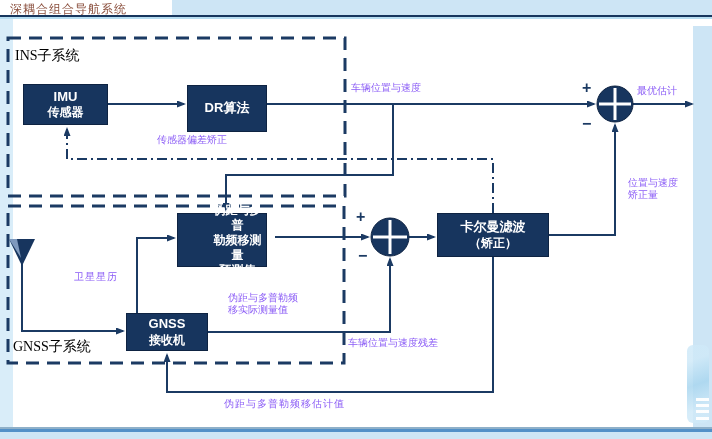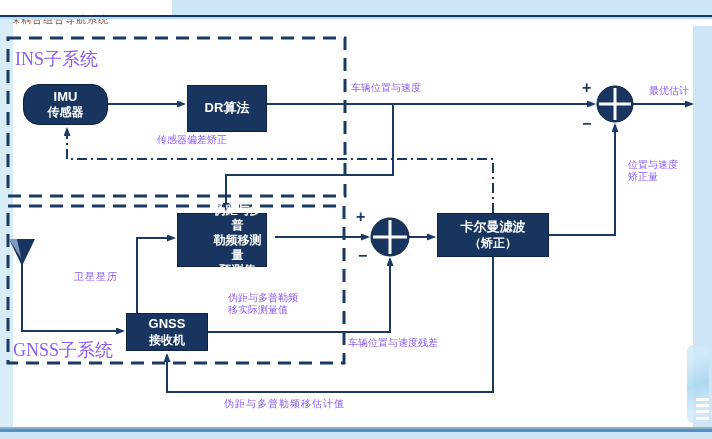--- a/index.html
+++ b/index.html
@@ -12,21 +12,21 @@
   }
   html,body{margin:0;padding:0;background:#fff;}
   .stage{
     position:relative;width:712px;height:439px;overflow:hidden;
     background:#ffffff;font-family:"Liberation Serif","DejaVu Serif",serif;
   }
   .abs{position:absolute;}
   
   .top-band{left:0;top:0;width:712px;height:15px;background:var(--lightblue);}
   .title-patch{left:0;top:0;width:172px;height:15px;background:#ffffff;}
-  .page-title{left:10px;top:1px;font-size:10px;color:var(--title);letter-spacing:1px;white-space:nowrap;margin-top:12px;}
+  .page-title{left:10px;top:1px;font-size:12px;color:var(--title);letter-spacing:1px;white-space:nowrap;}
   .band-line{left:0;top:15px;width:712px;height:2px;background:var(--bandline);}
   .band-line2{left:0;top:17px;width:712px;height:2px;background:#b7ddf1;}
   .left-strip{left:0;top:19px;width:13px;height:408px;background:#d9edf9;}
   .right-strip{left:693px;top:26px;width:19px;height:401px;background:var(--lightblue);}
   .bottom-line{left:0;top:427px;width:712px;height:2px;background:#8fb0c9;}
   .bottom-accent{left:0;top:429px;width:712px;height:3px;background:#5290c8;}
   .bottom-band{left:0;top:432px;width:712px;height:7px;background:var(--lightblue);}
   .watermark-big{left:687px;top:345px;width:22px;height:78px;background:linear-gradient(160deg,#cfe9f8 20%,#a9d6ef 50%,#cfe9f8 80%);border-radius:6px;opacity:.85;}
   .watermark-glyph{left:696px;top:398px;width:13px;height:28px;background:linear-gradient(to bottom,rgba(255,255,255,.95) 0 3px,transparent 3px 6px,rgba(255,255,255,.95) 6px 9px,transparent 9px 12px,rgba(255,255,255,.95) 12px 15px,transparent 15px 19px,rgba(255,255,255,.95) 19px 22px,transparent 22px);}
   
@@ -35,21 +35,21 @@
     background:var(--box);color:#fff;border:1px solid #0e2342;
     display:flex;flex-direction:column;align-items:center;justify-content:center;
     font-family:"Liberation Sans","DejaVu Sans",sans-serif;font-weight:bold;
     line-height:1.25;text-align:center;box-sizing:border-box;
   }
   .block .b1{font-size:13px;}
   .block .b2{font-size:12px;}
   .block.small-text .b1,.block.small-text .b2{font-size:12px;}
   .lbl{font-size:10px;color:#8b5cf6;white-space:nowrap;line-height:1.22;}
   .lbl.two{white-space:normal;}
-  .sys-label{font-size:18px;color:#8b5cf6;white-space:nowrap;}
+  .sys-label{font-size:14px;color:#000000;white-space:nowrap;}
   .sign{font-size:16px;font-weight:bold;color:var(--navy);font-family:"Liberation Sans","DejaVu Sans",sans-serif;line-height:1;}
 </style>
 </head>
 <body>
 
 <div class="stage">
 
   <div class="abs top-band"></div>
   <div class="abs title-patch"></div>
   <div class="abs page-title">深耦合组合导航系统</div>
@@ -100,21 +100,21 @@
 
     <g>
       <polygon points="9,239 35,239 22,266" fill="#17355e"></polygon>
       <polygon points="9,239 17,239 21,258" fill="#7e99bd"></polygon>
     </g>
   </svg>
 
   <div class="abs sys-label" style="left:15px;top:47px;">INS子系统</div>
   <div class="abs sys-label" style="left:13px;top:338px;">GNSS子系统</div>
 
-  <div class="abs block" style="left:23px;top:84px;width:85px;height:41px;border-radius:16px;">
+  <div class="abs block" style="left:23px;top:84px;width:85px;height:41px;">
     <div class="b1">IMU</div>
     <div class="b2">传感器</div>
   </div>
   <div class="abs block" style="left:187px;top:85px;width:80px;height:47px;">
     <div class="b1">DR算法</div>
   </div>
   <div class="abs block small-text" style="left:177px;top:213px;width:90px;height:54px;padding-left:31px;">
     <div class="b2">伪距与多普</div>
     <div class="b2">勒频移测量</div>
     <div class="b2">预测值</div>
@@ -122,23 +122,23 @@
   <div class="abs block" style="left:126px;top:313px;width:82px;height:38px;">
     <div class="b1">GNSS</div>
     <div class="b2">接收机</div>
   </div>
   <div class="abs block" style="left:437px;top:213px;width:112px;height:44px;">
     <div class="b1">卡尔曼滤波</div>
     <div class="b2">（矫正）</div>
   </div>
 
   <div class="abs lbl" style="left:351px;top:82px;">车辆位置与速度</div>
-  <div class="abs lbl" style="left:637px;top:85px;margin-left:12px;">最优估计</div>
+  <div class="abs lbl" style="left:637px;top:85px;">最优估计</div>
   <div class="abs lbl" style="left:157px;top:134px;">传感器偏差矫正</div>
-  <div class="abs lbl two" style="left:628px;top:159px;width:80px;">
+  <div class="abs lbl two" style="left:628px;top:177px;width:80px;">
     <div>位置与速度</div>
     <div>矫正量</div>
   </div>
   <div class="abs lbl" style="left:74px;top:271px;letter-spacing:1px;">卫星星历</div>
   <div class="abs lbl two" style="left:228px;top:292px;width:110px;">
     <div>伪距与多普勒频</div>
     <div>移实际测量值</div>
   </div>
   <div class="abs lbl" style="left:348px;top:337px;">车辆位置与速度残差</div>
   <div class="abs lbl" style="left:224px;top:398px;letter-spacing:1px;text-align:right;">伪距与多普勒频移估计值</div>

